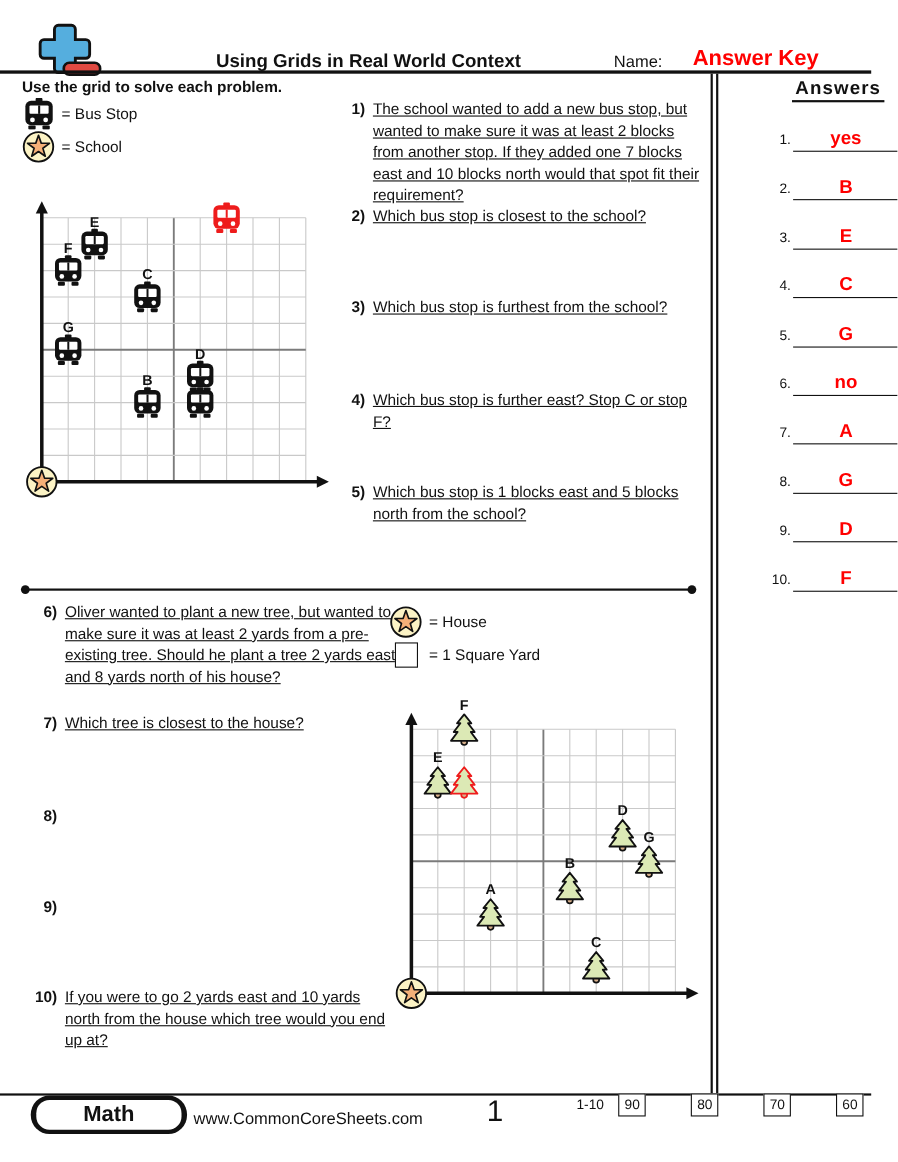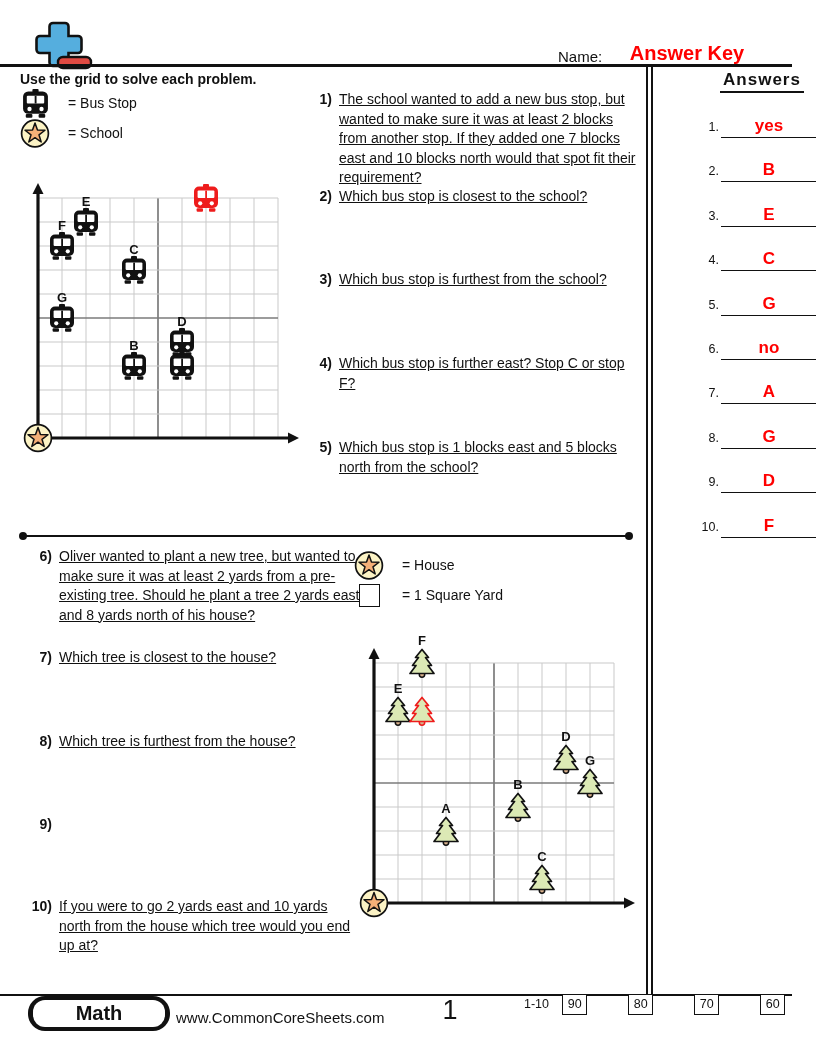--- a/index.html
+++ b/index.html
@@ -14,21 +14,21 @@
   .answer-key{position:absolute;left:612px;top:42px;width:150px;text-align:center;
               font-size:20px;font-weight:bold;color:#f00;}
   .header-rule{position:absolute;left:0;top:64px;width:792px;height:3px;background:#111;}
 
   .instructions{position:absolute;left:20px;top:71px;font-size:14px;font-weight:bold;}
 
   
   .legend{position:absolute;}
   .legend-row{display:flex;align-items:center;height:30px;}
   .legend-icon{width:34px;display:flex;justify-content:center;align-items:center;}
-  .legend-label{font-size:14px;margin-left:16px;}
+  .legend-label{font-size:14px;margin-left:4px;}
   .legend-square{width:19px;height:21px;border:1.7px solid #111;background:#fff;}
 
   
   .q{position:absolute;display:flex;font-size:14px;line-height:19.5px;}
   .qnum{font-weight:bold;text-align:right;flex:none;margin-right:7px;}
   .qtext{flex:1;text-decoration:underline;}
 
   
   .section-divider{position:absolute;left:20px;top:534.5px;width:612px;height:2.6px;background:#111;}
   .section-divider .dot{position:absolute;top:-2.7px;width:8px;height:8px;border-radius:50%;background:#111;}
@@ -62,20 +62,21 @@
 </style>
 </head>
 <body>
 
 <div class="page">
 
   <svg class="abs" style="left:26px;top:20px" width="70" height="50" viewBox="0 0 70 50">
     <path id="logo-plus" d="M27,3 h12 a3.5,3.5 0 0 1 3.5,3.5 v9.5 h9.5 a3.5,3.5 0 0 1 3.5,3.5 v10 a3.5,3.5 0 0 1 -3.5,3.5 h-9.5 v9.5 a3.5,3.5 0 0 1 -3.5,3.5 h-12 a3.5,3.5 0 0 1 -3.5,-3.5 v-9.5 h-9.5 a3.5,3.5 0 0 1 -3.5,-3.5 v-10 a3.5,3.5 0 0 1 3.5,-3.5 h9.5 v-9.5 a3.5,3.5 0 0 1 3.5,-3.5 z" fill="#55aede" stroke="#111" stroke-width="2.6"></path>
     <rect id="logo-minus" x="32" y="37" width="33" height="11" rx="5" fill="#e04a42" stroke="#111" stroke-width="2.4"></rect>
   </svg>
+  <div class="ws-title">Using Grids in Real World Context</div>
   <div class="name-label">Name:</div>
   <div class="answer-key">Answer Key</div>
   <div class="header-rule"></div>
 
   <div class="instructions">Use the grid to solve each problem.</div>
   <div class="legend" id="legend1" style="left:18px;top:88px">
       <div class="legend-row">
        <span class="legend-icon">
           <svg width="27" height="29" viewBox="0 0 26 28">
             <g transform="translate(0,0)">
@@ -256,21 +257,20 @@
       <div class="q" style="left:20px;top:547px;width:342px">
        <span class="qnum" style="width:32px">6)</span>
        <div class="qtext">Oliver wanted to plant a new tree, but wanted to make sure it was at least 2 yards from a pre-existing tree. Should he plant a tree 2 yards east and 8 yards north of his house?</div>
      </div>
       <div class="q" style="left:20px;top:648px;width:342px">
        <span class="qnum" style="width:32px">7)</span>
        <div class="qtext">Which tree is closest to the house?</div>
      </div>
       <div class="q" style="left:20px;top:732px;width:342px">
        <span class="qnum" style="width:32px">8)</span>
-       <div class="qtext">Which tree is furthest from the house?</div>
      </div>
       <div class="q" style="left:20px;top:815px;width:342px">
        <span class="qnum" style="width:32px">9)</span>
      </div>
       <div class="q" style="left:20px;top:897px;width:342px">
        <span class="qnum" style="width:32px">10)</span>
        <div class="qtext">If you were to go 2 yards east and 10 yards north from the house which tree would you end up at?</div>
      </div>
     </div>
 

